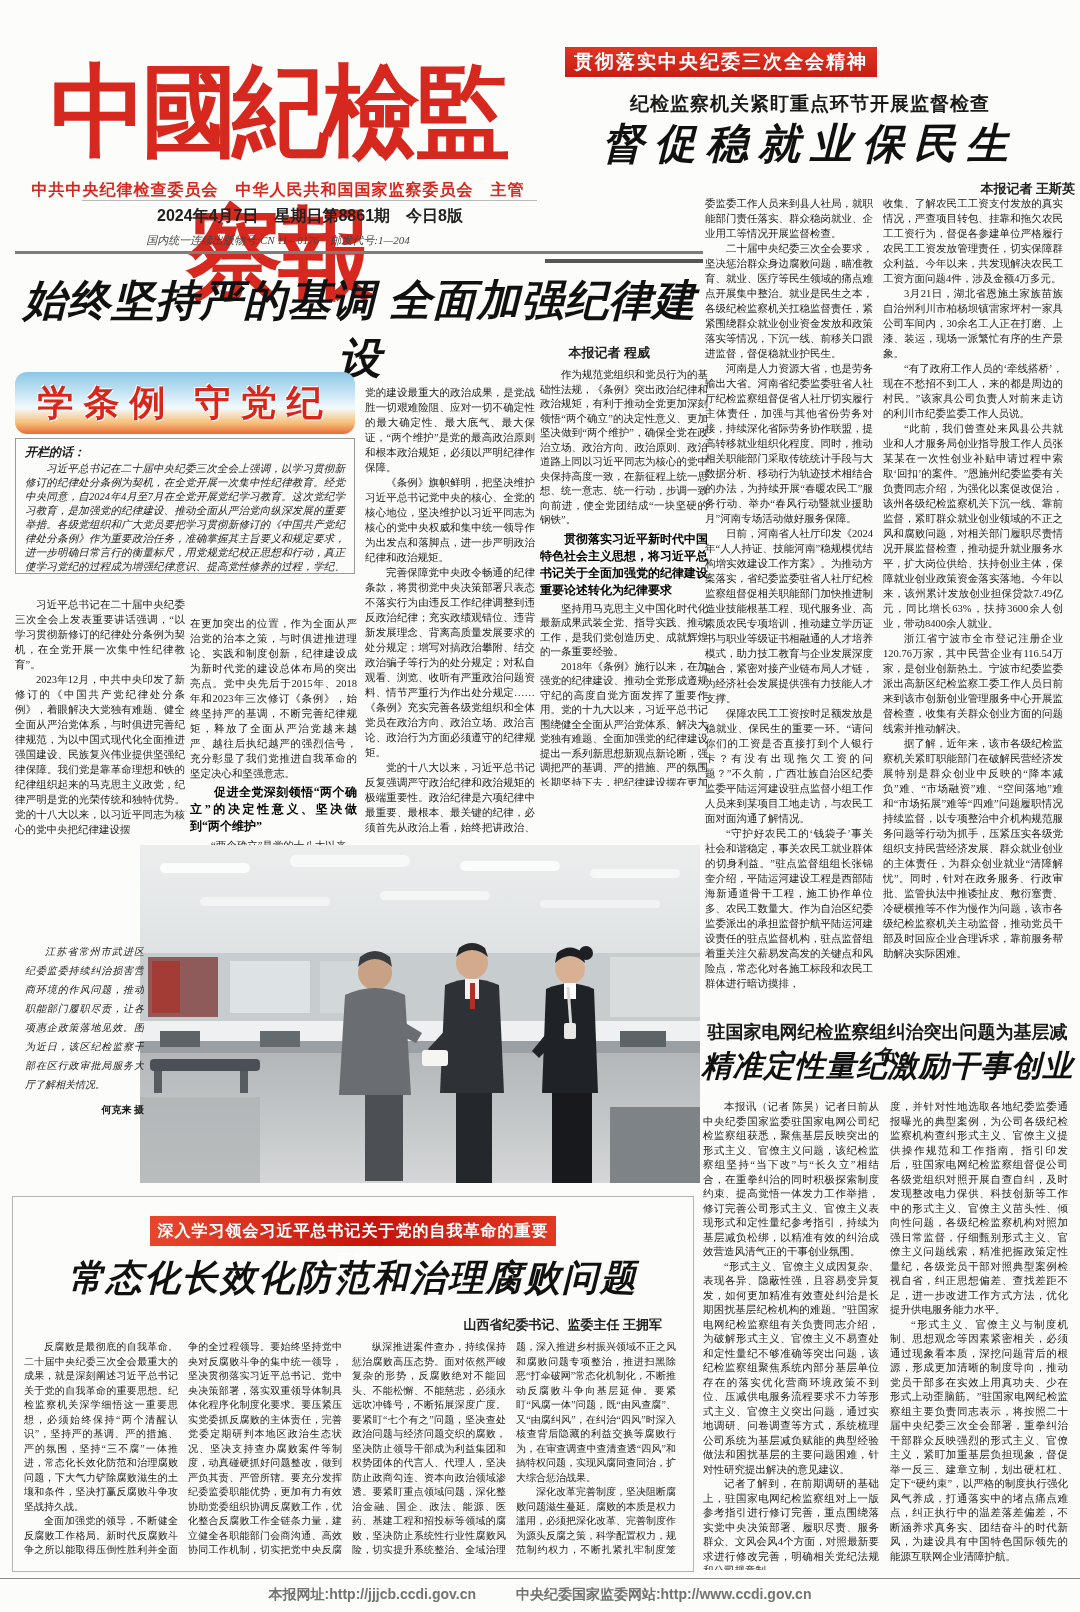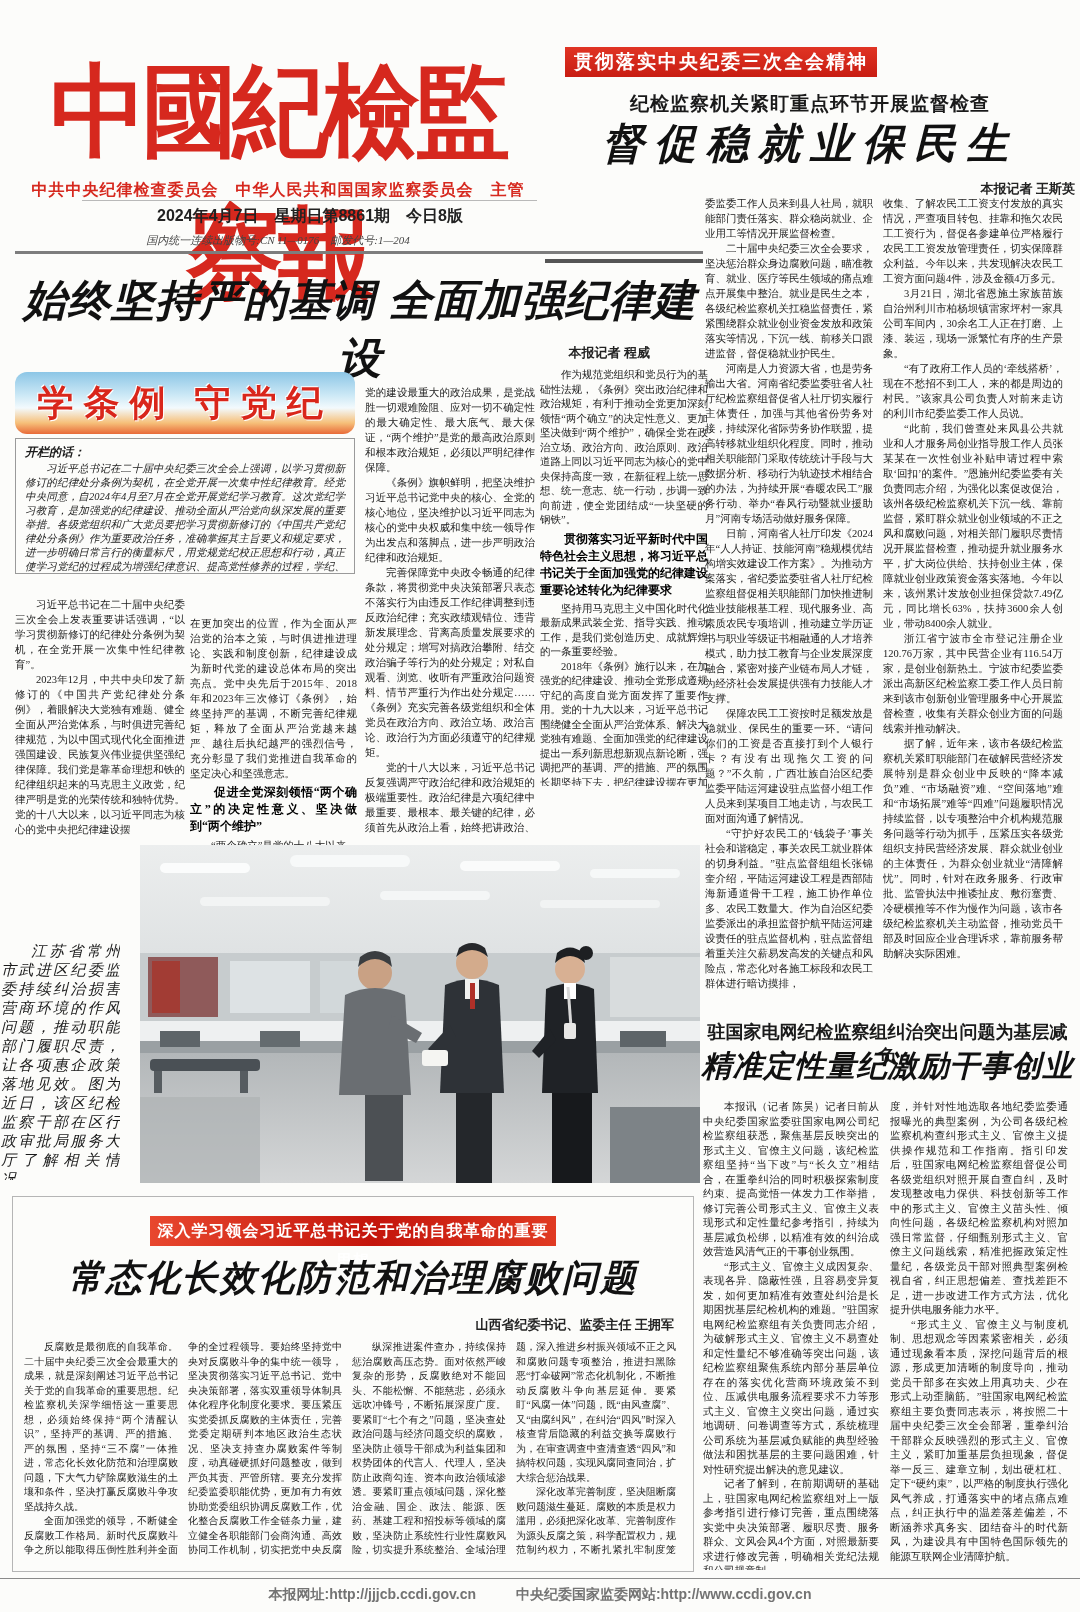--- a/index.html
+++ b/index.html
@@ -39,21 +39,21 @@
   .study-banner span{color:#d9261b;font-size:36px;font-weight:bold;letter-spacing:10px;
       font-family:"Liberation Serif",serif;text-shadow:1px 1px 0 #fff,-1px -1px 0 #fff;}
   
   .note-box{left:15px;top:438px;width:340px;height:136px;border:1px solid #9a9a9a;
       box-sizing:border-box;padding:5px 9px;overflow:hidden;}
   .note-title{font-weight:bold;font-size:12px;font-style:italic;margin:0 0 1px 0;}
   .note-text{font-style:italic;font-size:10.5px;line-height:14px;text-align:justify;
       margin:0;text-indent:2em;color:#222;}
   
   .photo{left:140px;top:845px;width:560px;height:338px;overflow:hidden;background:#b9bcbe;}
-  .caption{left:1px;top:942px;width:119px;height:238px;font-style:italic;font-size:15px;
+  .caption{left:25px;top:942px;width:119px;height:238px;font-style:italic;font-size:10px;
       line-height:19px;text-align:justify;overflow:hidden;}
   .caption .credit{text-indent:0;text-align:right;font-style:normal;font-weight:bold;margin-top:6px;}
   .caption p{margin:0;text-indent:2em;}
   
   .bottom-box{left:12px;top:1196px;width:682px;height:376px;border:1px solid #b5b5b5;box-sizing:border-box;}
   .footer-bar{left:0;top:1578px;width:1080px;border-top:1px solid #8a8a8a;height:0;}
   .footer-text{left:0;top:1586px;width:1080px;text-align:center;font-weight:bold;font-size:14px;
       font-family:"Liberation Sans",sans-serif;color:#737373;}
   .footer-text span{margin:0 18px;}
   .sans{font-family:"Liberation Sans",sans-serif;}
@@ -238,21 +238,21 @@
   <div class="col tight" style="left:890px;top:1100px;width:178px;height:470px;">
     <div class="paras flush">
         <p>度，并针对性地选取各地纪委监委通报曝光的典型案例，为公司各级纪检监察机构查纠形式主义、官僚主义提供操作规范和工作指南。指引印发后，驻国家电网纪检监察组督促公司各级党组织对照开展自查自纠，及时发现整改电力保供、科技创新等工作中的形式主义、官僚主义苗头性、倾向性问题，各级纪检监察机构对照加强日常监督，仔细甄别形式主义、官僚主义问题线索，精准把握政策定性量纪，各级党员干部对照典型案例检视自省，纠正思想偏差、查找差距不足，进一步改进工作方式方法，优化提升供电服务能力水平。</p>
         <p>“形式主义、官僚主义与制度机制、思想观念等因素紧密相关，必须通过现象看本质，深挖问题背后的根源，形成更加清晰的制度导向，推动党员干部多在实效上用真功夫、少在形式上动歪脑筋。”驻国家电网纪检监察组主要负责同志表示，将按照二十届中央纪委三次全会部署，重拳纠治干部群众反映强烈的形式主义、官僚主义，紧盯加重基层负担现象，督促举一反三、建章立制，划出硬杠杠、定下“硬约束”，以严格的制度执行强化风气养成，打通落实中的堵点痛点难点，纠正执行中的温差落差偏差，不断涵养求真务实、团结奋斗的时代新风，为建设具有中国特色国际领先的能源互联网企业清障护航。</p>
       </div>
   </div>
 
   <div class="abs bottom-box"></div>
   <div class="abs red-banner" style="left:150px;top:1216px;width:406px;height:30px;line-height:30px;font-size:16px;letter-spacing:1px;background:linear-gradient(90deg,#e8472e 0%,#c4150c 55%,#e03a22 100%);">深入学习领会习近平总书记关于党的自我革命的重要思想</div>
   <div class="abs headline" style="left:12px;top:1254px;width:682px;font-size:36px;letter-spacing:2px;">常态化长效化防范和治理腐败问题</div>
-  <div class="abs byline" style="left:12px;top:1316px;width:650px;padding-left:12px;">山西省纪委书记、监委主任 王拥军</div>
+  <div class="abs byline" style="left:12px;top:1316px;width:650px;">山西省纪委书记、监委主任 王拥军</div>
   <div class="col tight" style="left:24px;top:1340px;width:154px;height:218px;font-size:10px;">
     <div class="paras">
         <p>反腐败是最彻底的自我革命。二十届中央纪委三次全会最重大的成果，就是深刻阐述习近平总书记关于党的自我革命的重要思想。纪检监察机关深学细悟这一重要思想，必须始终保持“两个清醒认识”，坚持严的基调、严的措施、严的氛围，坚持“三不腐”一体推进，常态化长效化防范和治理腐败问题，下大气力铲除腐败滋生的土壤和条件，坚决打赢反腐败斗争攻坚战持久战。</p>
         <p>全面加强党的领导，不断健全反腐败工作格局。新时代反腐败斗争之所以能取得压倒性胜利并全面巩固，根本在于强化党对反腐败斗</p>
       </div>
   </div>
   <div class="col tight" style="left:188px;top:1340px;width:154px;height:218px;font-size:10px;">
     <div class="paras flush">
         <p>争的全过程领导。要始终坚持党中央对反腐败斗争的集中统一领导，坚决贯彻落实习近平总书记、党中央决策部署，落实双重领导体制具体化程序化制度化要求。要压紧压实党委抓反腐败的主体责任，完善党委定期研判本地区政治生态状况、坚决支持查办腐败案件等制度，动真碰硬抓好问题整改，做到严负其责、严管所辖。要充分发挥纪委监委职能优势，更加有力有效协助党委组织协调反腐败工作，优化整合反腐败工作全链条力量，建立健全各职能部门会商沟通、高效协同工作机制，切实把党中央反腐败的决策部署转化为同题共答的实际行动。</p>
       </div>

